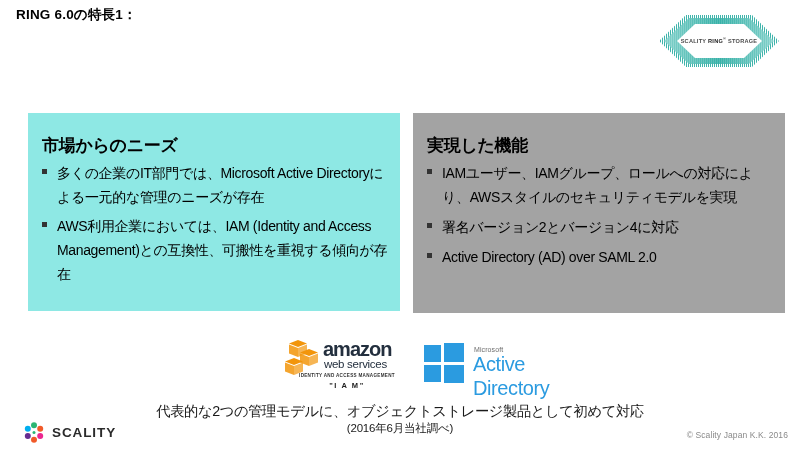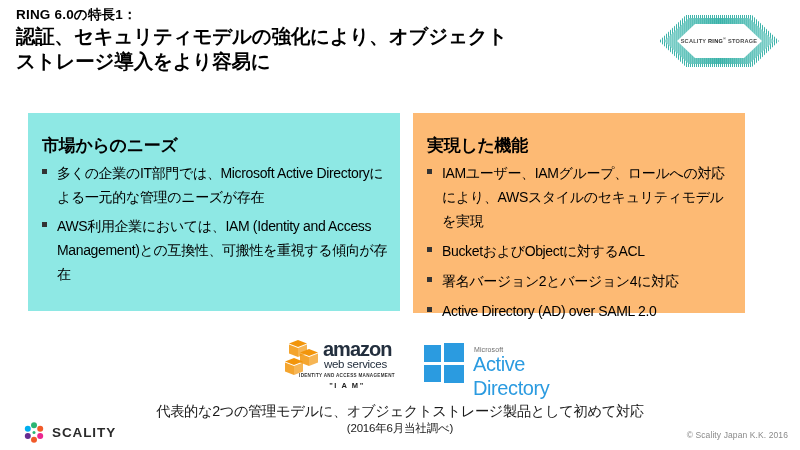--- a/index.html
+++ b/index.html
@@ -58,23 +58,23 @@
   #panel-needs {
     left: 28px;
     top: 113px;
     width: 372px;
     height: 198px;
     background: #8EE8E4;
   }
   #panel-features {
     left: 413px;
     top: 113px;
-    width: 332px;
+    width: 372px;
     height: 200px;
-    background: #fdba74;
+    background: #a3a3a3;
   }
   .panel-heading {
     font-size: 17px;
     font-weight: bold;
     line-height: 22px;
     margin: 2px 0 4px 4px;
     letter-spacing: -0.3px;
   }
   ul.bullets {
     list-style: none;
@@ -225,24 +225,20 @@
     color: #8a8a8a;
     letter-spacing: 0.1px;
     padding-left: 16px;
   }
 </style>
 </head>
 <body>
 
 <div id="title-block">
   <div id="eyebrow">RING 6.0の特長1：</div>
-  <div id="headline">
-    <div>認証、セキュリティモデルの強化により、オブジェクト</div>
-    <div>ストレージ導入をより容易に</div>
-  </div>
 </div>
 
 <div id="ring-badge">
   <svg viewBox="0 0 126 58" width="126" height="58">
     <defs>
       <linearGradient id="tealfade" x1="0" y1="0" x2="1" y2="0">
         <stop offset="0%" stop-color="#8FD6D0"></stop>
         <stop offset="50%" stop-color="#35B0A7"></stop>
         <stop offset="100%" stop-color="#8FD6D0"></stop>
       </linearGradient>
@@ -275,24 +271,20 @@
 
 <div class="panel" id="panel-features">
   <div class="panel-heading">実現した機能</div>
   <ul class="bullets">
     <li>
       <span class="sq"></span>
       <span>IAMユーザー、IAMグループ、ロールへの対応により、AWSスタイルのセキュリティモデルを実現</span>
     </li>
     <li>
       <span class="sq"></span>
-      <span>BucketおよびObjectに対するACL</span>
-    </li>
-    <li>
-      <span class="sq"></span>
       <span>署名バージョン2とバージョン4に対応</span>
     </li>
     <li>
       <span class="sq"></span>
       <span>Active Directory (AD) over SAML 2.0</span>
     </li>
   </ul>
 </div>
 
 <div id="logo-aws">

